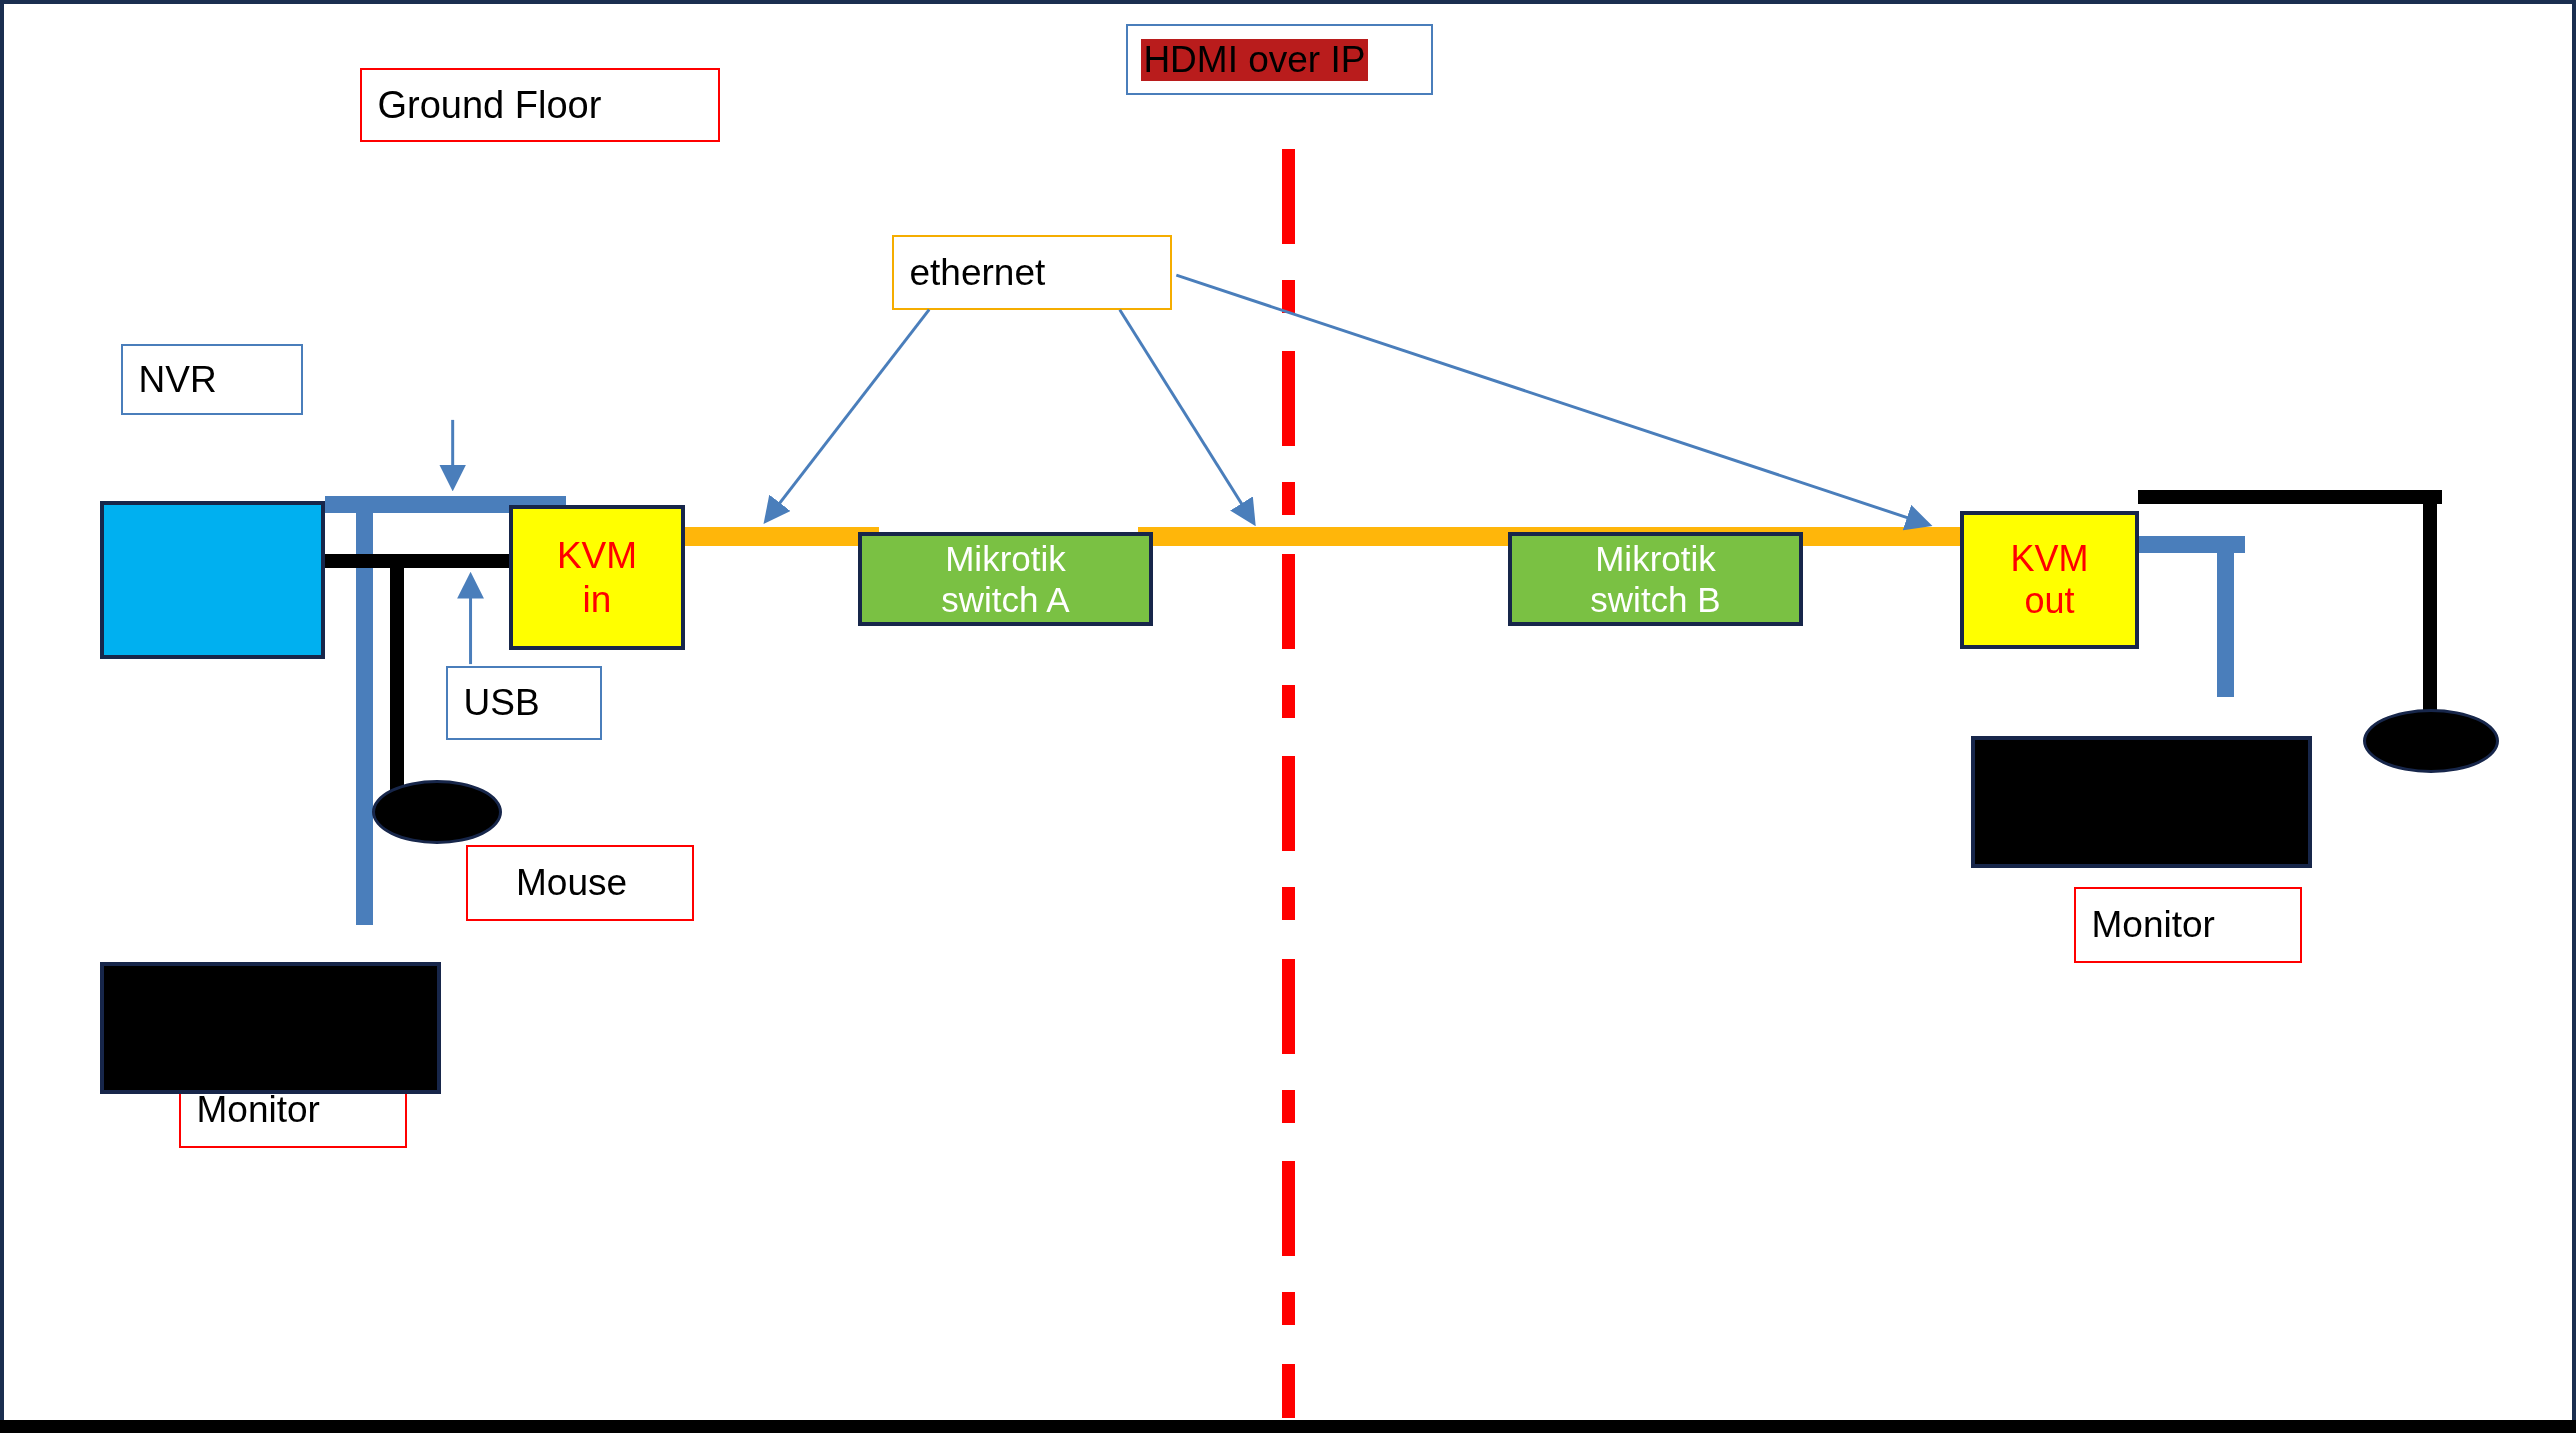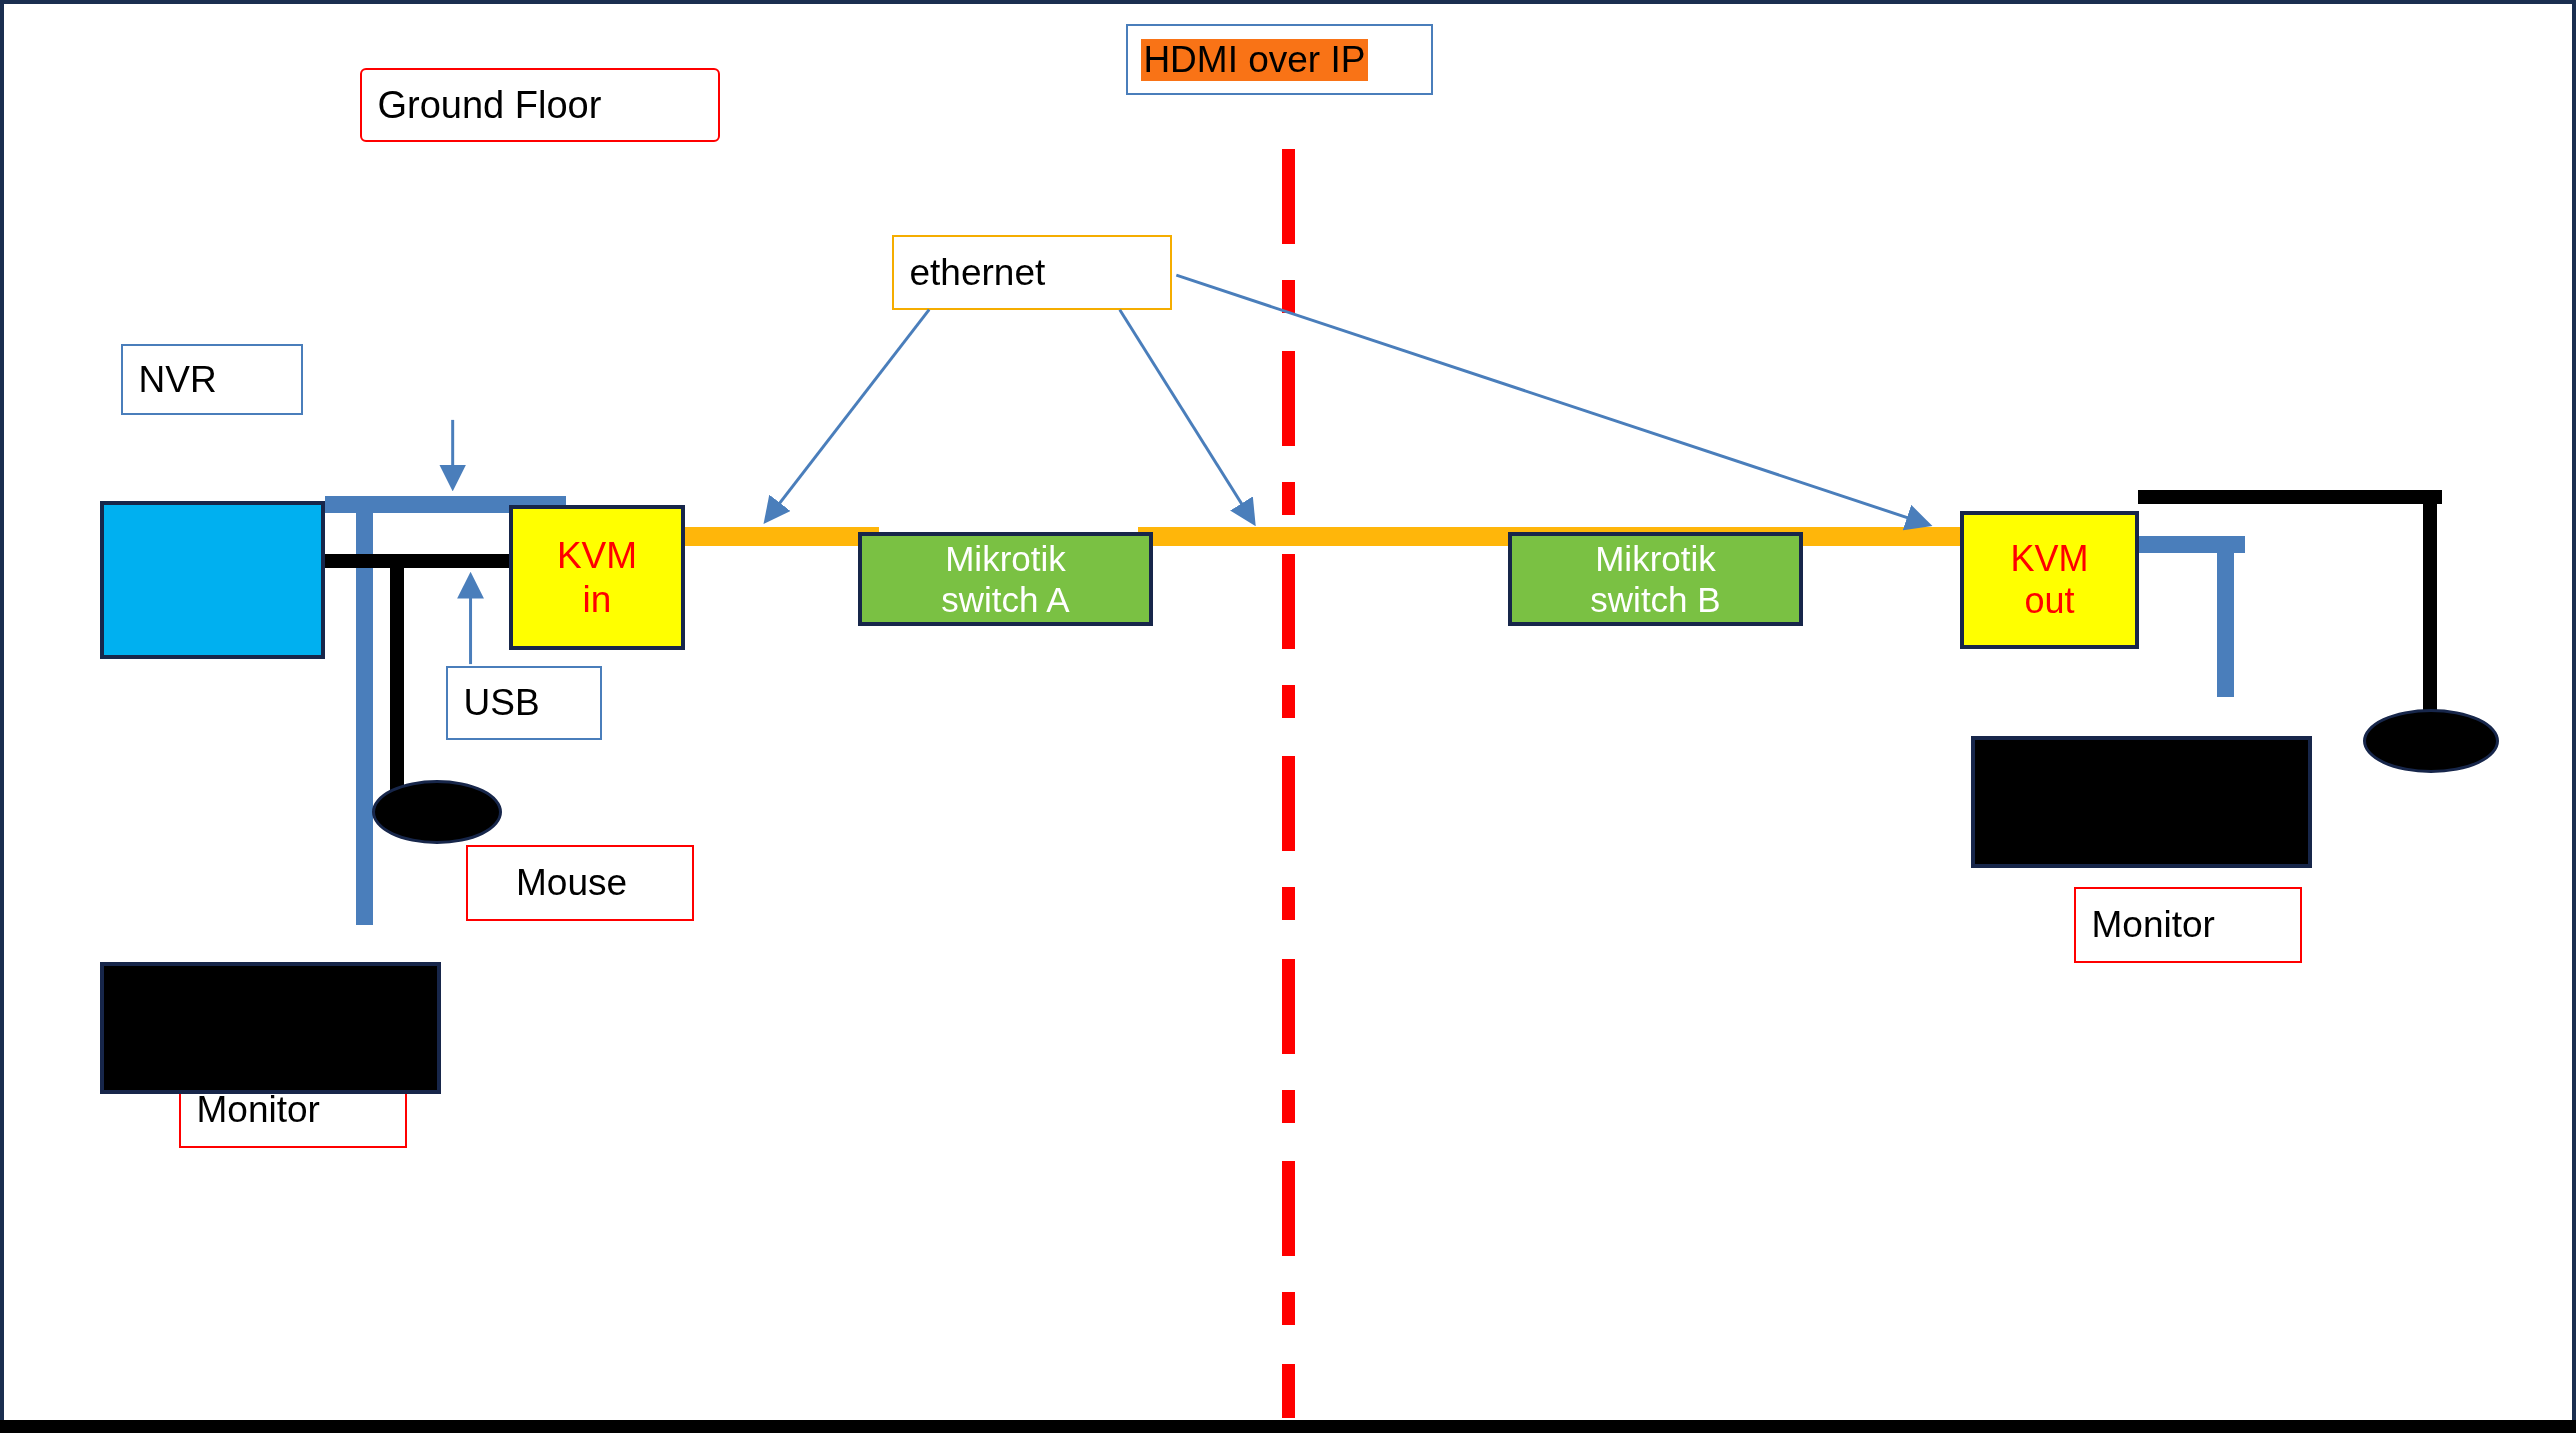--- a/index.html
+++ b/index.html
@@ -66,21 +66,21 @@
     border:3.6px solid #17264a;
     border-radius:50%;
     box-sizing:border-box;
   }
   .dash{position:absolute;left:0;width:13px;background:#ff0000;}
 
   
   #arrows{position:absolute;left:0;top:0;width:2576px;height:1433px;pointer-events:none;}
 
   
-  .hl{background:#f97316;padding:0 2.4px;}
+  .hl{background:#b91c1c;padding:0 2.4px;}
 </style>
 </head>
 <body>
 
 <div id="canvas">
 
   <div id="divider-group">
     <div class="dash" style="top: 149px; height: 95px; left: 1282px; position: absolute;"></div>
     <div class="dash" style="top: 280px; height: 33px; left: 1282px; position: absolute;"></div>
     <div class="dash" style="top: 351px; height: 95px; left: 1282px; position: absolute;"></div>
@@ -93,21 +93,21 @@
     <div class="dash" style="top: 1090px; height: 33px; left: 1282px; position: absolute;"></div>
     <div class="dash" style="top: 1161px; height: 95px; left: 1282px; position: absolute;"></div>
     <div class="dash" style="top: 1292px; height: 33px; left: 1282px; position: absolute;"></div>
     <div class="dash" style="top: 1364px; height: 54px; left: 1282px; position: absolute;"></div>
   </div>
 
   <div class="lbl blue" id="title-callout" style="left:1126px;top:24px;width:307px;height:71px;font-size:37px;padding-left:13px;">
     <span class="hl">HDMI over IP</span>
   </div>
 
-  <div class="lbl red" style="left:360px;top:68px;width:360px;height:74px;font-size:38px;border-radius:6px;">
+  <div class="lbl red" style="left:360px;top:68px;width:360px;height:74px;font-size:38px;">
     <span>Ground Floor</span>
   </div>
 
 
   <div class="lbl orange" style="left:892px;top:235px;width:280px;height:75px;font-size:37px;">
     <span>ethernet</span>
   </div>
 
   <div class="lbl blue" style="left:121px;top:344px;width:182px;height:71px;font-size:37px;">
     <span>NVR</span>

